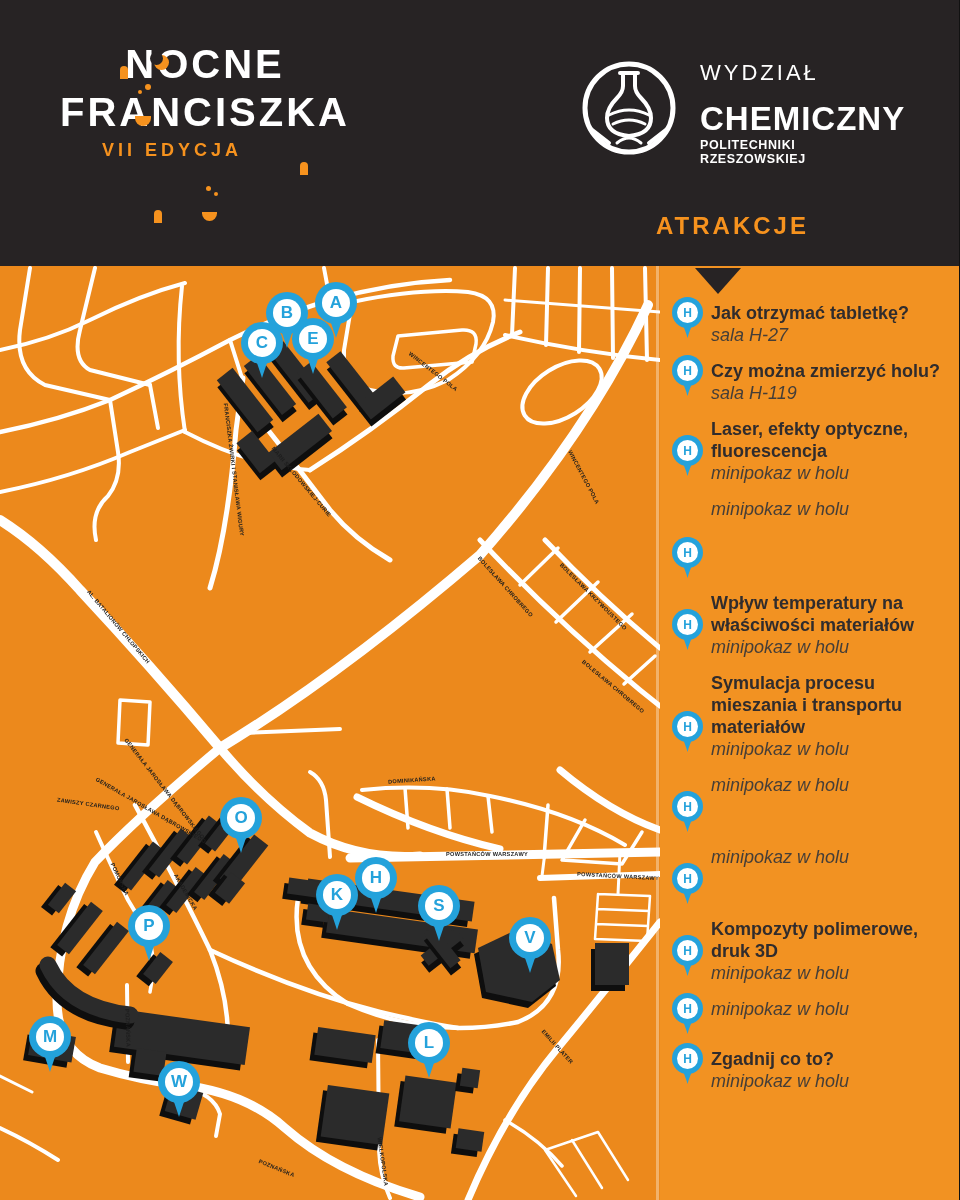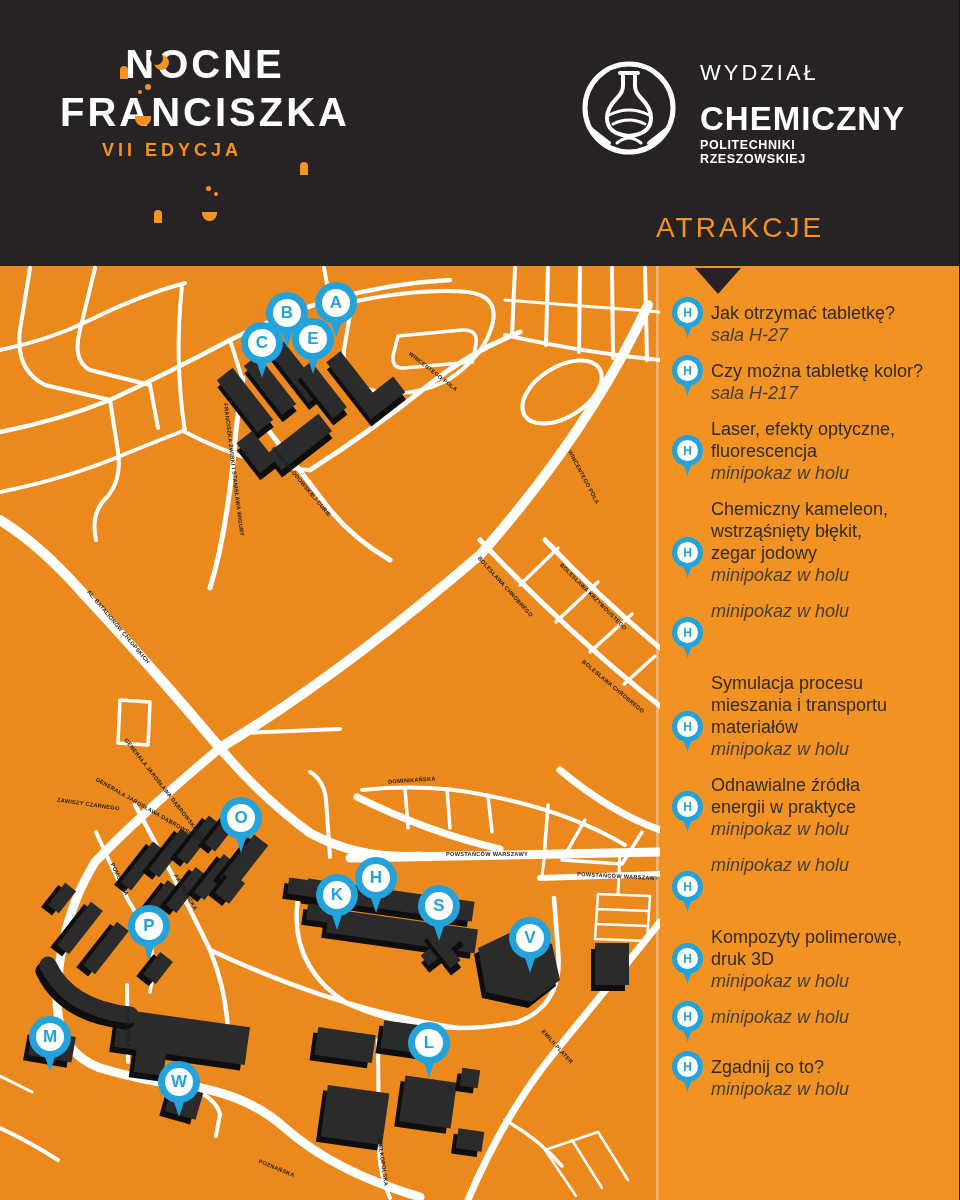--- a/index.html
+++ b/index.html
@@ -20,21 +20,21 @@
   .moon{width:15px;height:15px;border-radius:50%;background:#f6921e;}
   .moon b{position:absolute;left:-4px;top:-3px;width:13px;height:13px;border-radius:50%;background:#272324;}
   .halffill{background:#f6921e;border-radius:0 0 8px 8px;}
   .bub{border-radius:50%;background:#f6921e;}
 
   #faculty{position:absolute;left:570px;top:50px;color:#fff;}
   #flask-badge{position:absolute;left:9px;top:8px;}
   #fac-l1{position:absolute;left:130px;top:10px;font-size:22px;letter-spacing:3px;font-weight:normal;}
   #fac-l2{position:absolute;left:130px;top:50px;font-size:33px;letter-spacing:1px;font-weight:bold;}
   #fac-l3{position:absolute;left:130px;top:88px;font-size:12.5px;letter-spacing:0.6px;font-weight:bold;}
-  #atrakcje{position:absolute;left:656px;top:212px;font-size:28px;font-weight:normal;
+  #atrakcje{position:absolute;left:656px;top:212px;font-size:24px;font-weight:bold;
             letter-spacing:3px;color:#f6921e;}
 
   
   #map{position:absolute;left:0;top:266px;width:660px;height:934px;background:#ec891c;}
   #map svg{position:absolute;left:0;top:0;}
   .road{stroke:#ffffff;fill:none;stroke-linecap:round;stroke-linejoin:round;}
   .bface{fill:#2b2b2b;}
   .bext{fill:#0e0e0e;}
   .street-label{fill:#1d1d1d;font-family:"Liberation Sans",sans-serif;
                 font-size:5.6px;font-weight:bold;letter-spacing:.3px;}
@@ -56,21 +56,21 @@
   .attr-item{display:flex;margin-bottom:14px;}
   .attr-pin{width:39px;flex:0 0 39px;position:relative;}
   .ap-c{width:31px;height:31px;background:#24a2db;border-radius:50%;
         display:flex;align-items:center;justify-content:center;}
   .ap-i{width:21px;height:21px;background:#fff;border-radius:50%;
         display:flex;align-items:center;justify-content:center;
         font-size:12px;font-weight:bold;color:#24a2db;}
   .ap-stem{margin:-3px 0 0 11px;width:9px;height:13px;background:#24a2db;
            clip-path:polygon(0 0,100% 0,62% 72%,50% 100%,38% 72%);}
   .attr-text{flex:1;}
-  .attr-title{font-size:18px;font-weight:normal;color:#302c2d;line-height:22px;}
+  .attr-title{font-size:18px;font-weight:bold;color:#302c2d;line-height:22px;}
   .attr-loc{font-size:18px;font-weight:normal;color:#453e38;line-height:22px;font-style:italic;}
 </style>
 </head>
 <body>
 
 <div id="page">
 
   <div id="header">
     <div id="logo-block">
       <div class="logo-line">NOCNE</div>
@@ -447,22 +447,22 @@
           </div>
         </div>
         <div class="attr-item">
           <div class="attr-pin" style="margin-top: -5px;">
             <div class="ap-c">
               <div class="ap-i">H</div>
             </div>
             <div class="ap-stem"></div>
           </div>
           <div class="attr-text">
-            <div class="attr-title">Czy można tabletkę kolor?</div>
-            <div class="attr-loc">sala H-217</div>
+            <div class="attr-title">Czy można zmierzyć holu?</div>
+            <div class="attr-loc">sala H-119</div>
           </div>
         </div>
         <div class="attr-item">
           <div class="attr-pin" style="margin-top: 17px;">
             <div class="ap-c">
               <div class="ap-i">H</div>
             </div>
             <div class="ap-stem"></div>
           </div>
           <div class="attr-text">
@@ -471,32 +471,32 @@
           </div>
         </div>
         <div class="attr-item">
           <div class="attr-pin" style="margin-top: 39px;">
             <div class="ap-c">
               <div class="ap-i">H</div>
             </div>
             <div class="ap-stem"></div>
           </div>
           <div class="attr-text">
-            <div class="attr-title">Chemiczny kameleon,<br>wstrząśnięty błękit,<br>zegar jodowy</div>
             <div class="attr-loc">minipokaz w holu</div>
           </div>
         </div>
         <div class="attr-item">
           <div class="attr-pin" style="margin-top: 17px;">
             <div class="ap-c">
               <div class="ap-i">H</div>
             </div>
             <div class="ap-stem"></div>
           </div>
           <div class="attr-text">
+            <div class="attr-title">Wpływ temperatury na<br>właściwości materiałów</div>
             <div class="attr-loc">minipokaz w holu</div>
           </div>
         </div>
         <div class="attr-item">
           <div class="attr-pin" style="margin-top: 39px;">
             <div class="ap-c">
               <div class="ap-i">H</div>
             </div>
             <div class="ap-stem"></div>
           </div>
@@ -506,21 +506,20 @@
           </div>
         </div>
         <div class="attr-item">
           <div class="attr-pin" style="margin-top: 17px;">
             <div class="ap-c">
               <div class="ap-i">H</div>
             </div>
             <div class="ap-stem"></div>
           </div>
           <div class="attr-text">
-            <div class="attr-title">Odnawialne źródła<br>energii w praktyce</div>
             <div class="attr-loc">minipokaz w holu</div>
           </div>
         </div>
         <div class="attr-item">
           <div class="attr-pin" style="margin-top: 17px;">
             <div class="ap-c">
               <div class="ap-i">H</div>
             </div>
             <div class="ap-stem"></div>
           </div>

